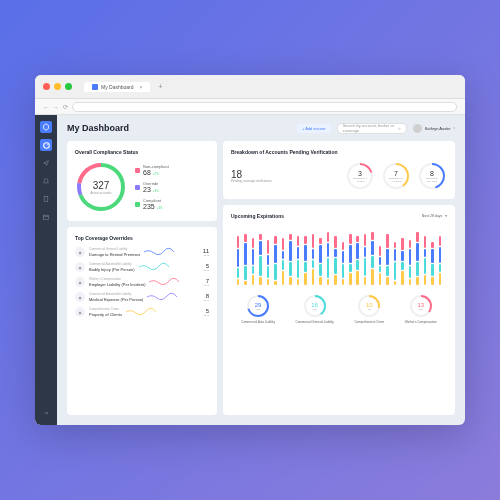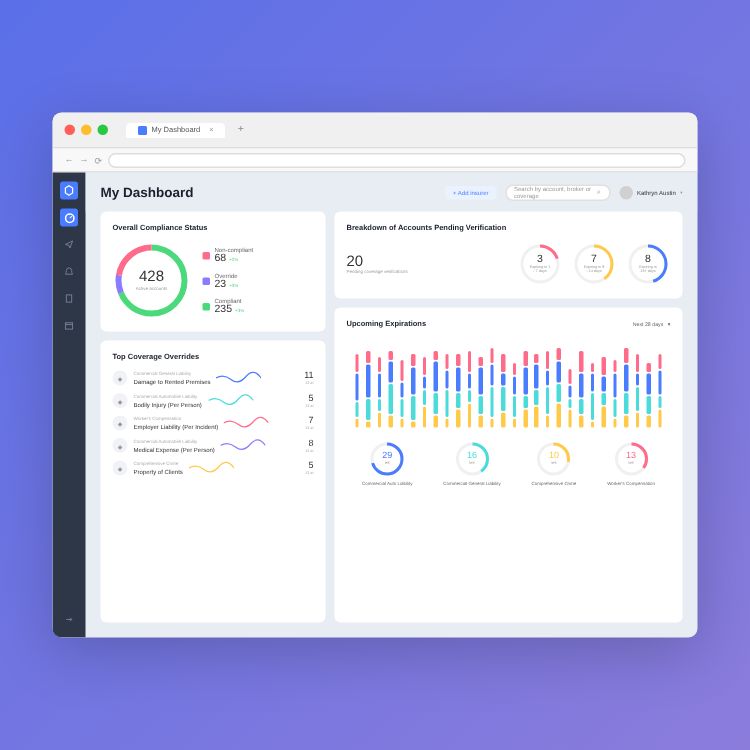--- a/index.html
+++ b/index.html
@@ -166,21 +166,21 @@
           <div class="card">
             <div class="card-title">Overall Compliance Status</div>
             <div class="compliance">
               <div class="donut">
                 <svg width="52" height="52" viewBox="0 0 52 52">
                   <circle cx="26" cy="26" r="22" fill="none" stroke="#4cd97b" stroke-width="4" stroke-dasharray="95 138"></circle>
                   <circle cx="26" cy="26" r="22" fill="none" stroke="#8b7cff" stroke-width="4" stroke-dasharray="12 138" stroke-dashoffset="-95"></circle>
                   <circle cx="26" cy="26" r="22" fill="none" stroke="#ff6b8a" stroke-width="4" stroke-dasharray="31 138" stroke-dashoffset="-107"></circle>
                 </svg>
                 <div class="donut-center">
-                  <div class="donut-num">428</div>
+                  <div class="donut-num">327</div>
                   <div class="donut-label">Active accounts</div>
                 </div>
               </div>
               <div class="legend" id="legend">
                   <div class="legend-item">
     <div class="sq red"></div>
     <div style="flex:1">
       <div class="legend-txt">Non-compliant</div>
       <div style="display:flex;align-items:baseline">
         <span class="legend-num" style="margin:0">68</span>
@@ -285,21 +285,21 @@
     </div>
   </div>
               </div>
           </div>
         </div>
         <div class="col">
           <div class="card">
             <div class="card-title">Breakdown of Accounts Pending Verification</div>
             <div class="breakdown">
               <div class="bd-main">
-                <div class="bd-num">20</div>
+                <div class="bd-num">18</div>
                 <div class="bd-txt">Pending coverage verifications</div>
               </div>
               <div id="bd-rings" style="display:flex;gap:6px;margin-left:auto">
                   <div class="bd-ring">
     <svg width="30" height="30" viewBox="0 0 30 30">
       <circle cx="15" cy="15" r="12" fill="none" stroke="#f0f0f0" stroke-width="2"></circle>
       <circle cx="15" cy="15" r="12" fill="none" stroke="#ff6b8a" stroke-width="2" stroke-dasharray="15.079644737231005 75.39822368615503"></circle>
     </svg>
     <div class="bd-rcenter">
       <div class="bd-rnum">3</div>

